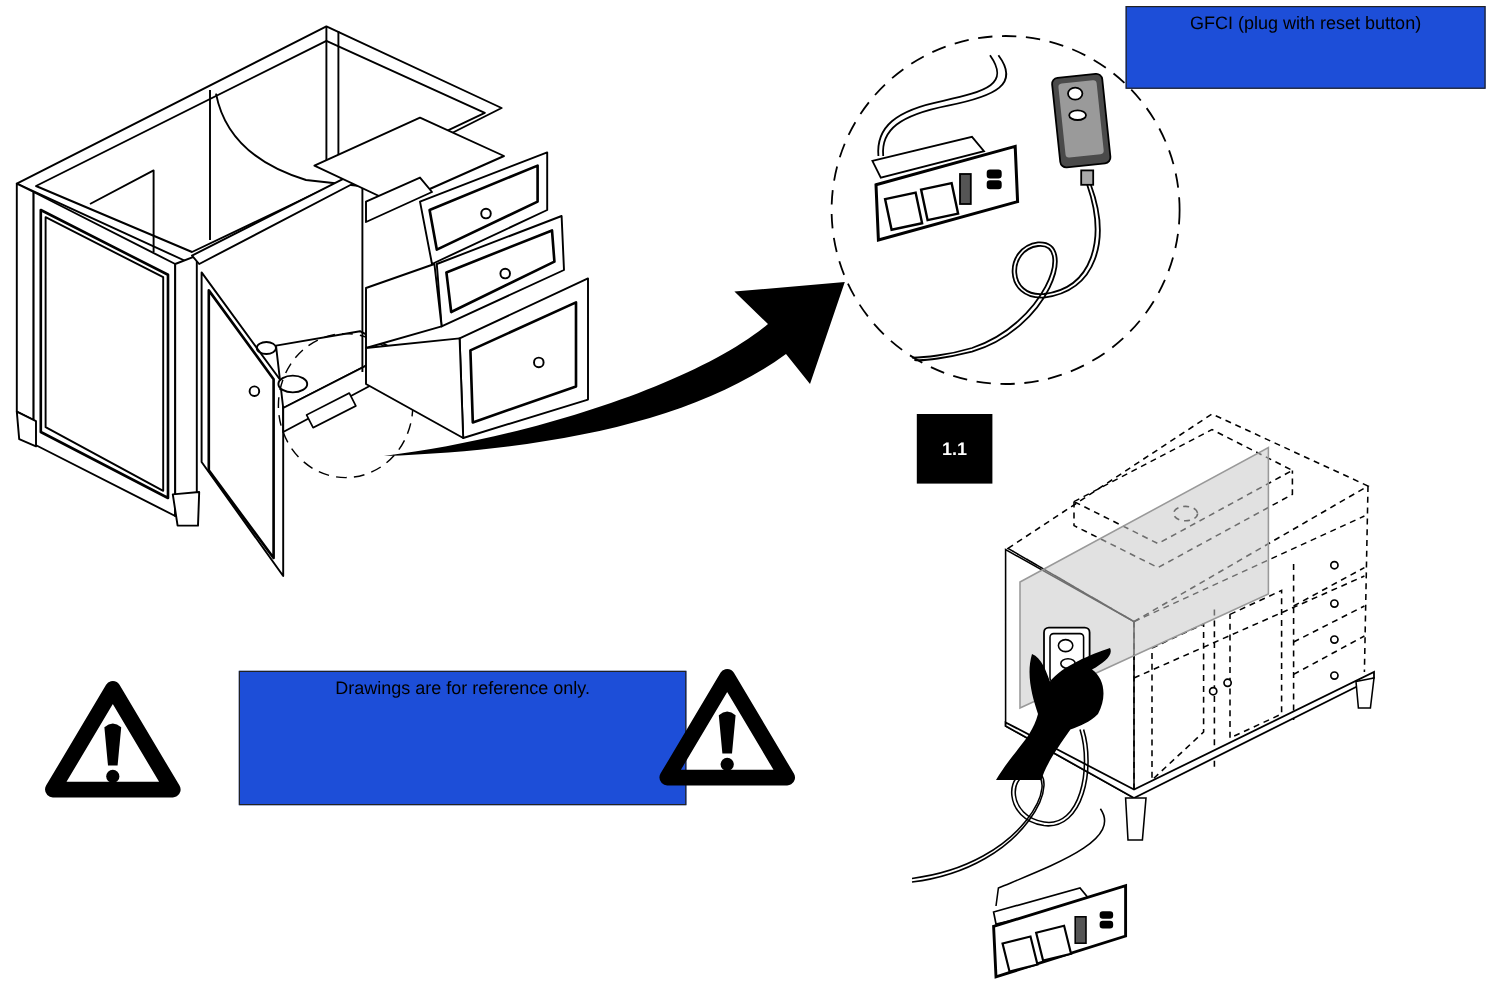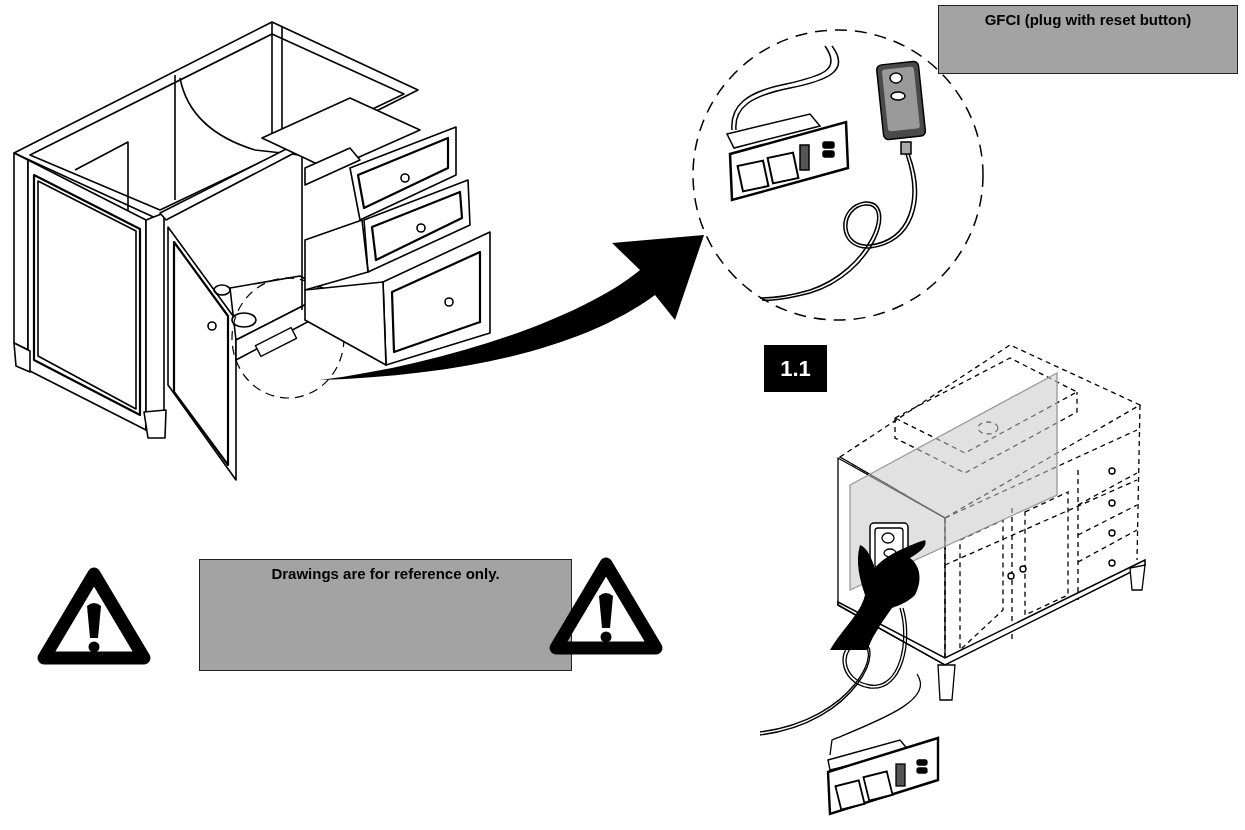--- a/index.html
+++ b/index.html
@@ -1,21 +1,21 @@
 <!DOCTYPE html>
 <html><head>
   <meta charset="utf-8">
   <style>
     html, body { margin: 0; padding: 0; background: #ffffff; }
     body { width: 1245px; height: 830px; position: relative; overflow: hidden; font-family: "Liberation Sans", sans-serif; color: #000; }
     .abs { position: absolute; }
-    .note-box { position: absolute; border: 1.5px solid #222; background: #a3a3a3; box-sizing: border-box; text-align: center; font-size: 15px; padding-top: 5px; font-weight: bold; }
+    .note-box { position: absolute; border: 1.5px solid #222; background: #1d4ed8; box-sizing: border-box; text-align: center; font-size: 15px; padding-top: 5px; }
     #gfci-box { left: 938px; top: 5px; width: 300px; height: 69px; }
     #ref-box { left: 164px; top: 559px; width: 373px; height: 112px; margin-left: 35px; }
-    #step-badge { left: 764px; top: 345px; width: 63px; height: 47px; background: #000; color: #fff; font-weight: bold; font-size: 22px; display: flex; align-items: center; justify-content: center; }
+    #step-badge { left: 764px; top: 345px; width: 63px; height: 58px; background: #000; color: #fff; font-weight: bold; font-size: 15px; display: flex; align-items: center; justify-content: center; }
     svg { position: absolute; overflow: visible; }
   </style>
 </head>
 <body>
 
 <svg width="500" height="470" style="left:0;top:20px" viewBox="0 0 500 470">
   <g fill="none" stroke="#000" stroke-width="1.6" stroke-linejoin="round">
 
     <polygon points="14,133 272,2 418,70 160,200" fill="#fff"></polygon>
     <polygon points="30,135 272,14 404,74 160,190"></polygon>

